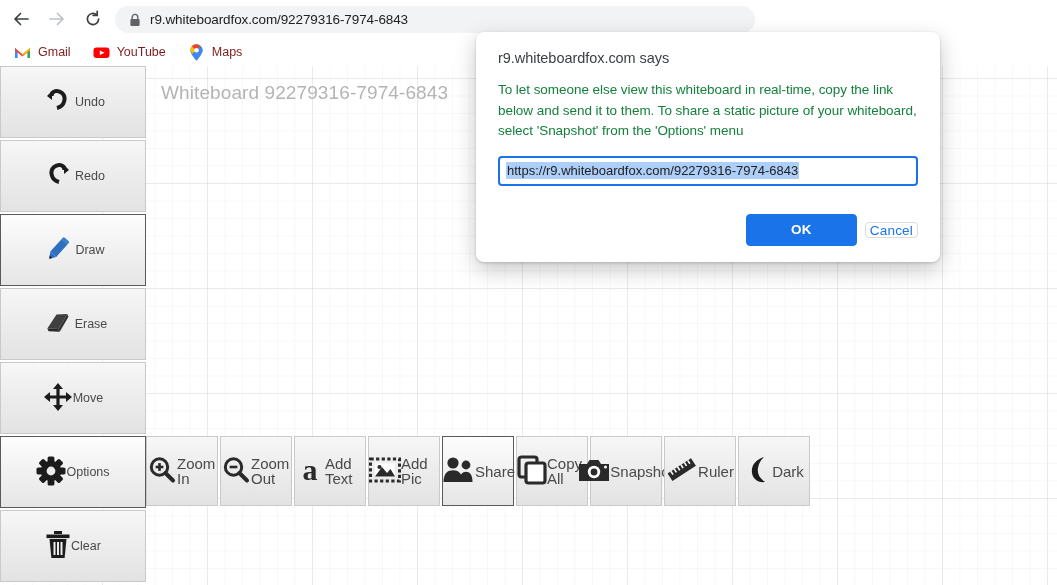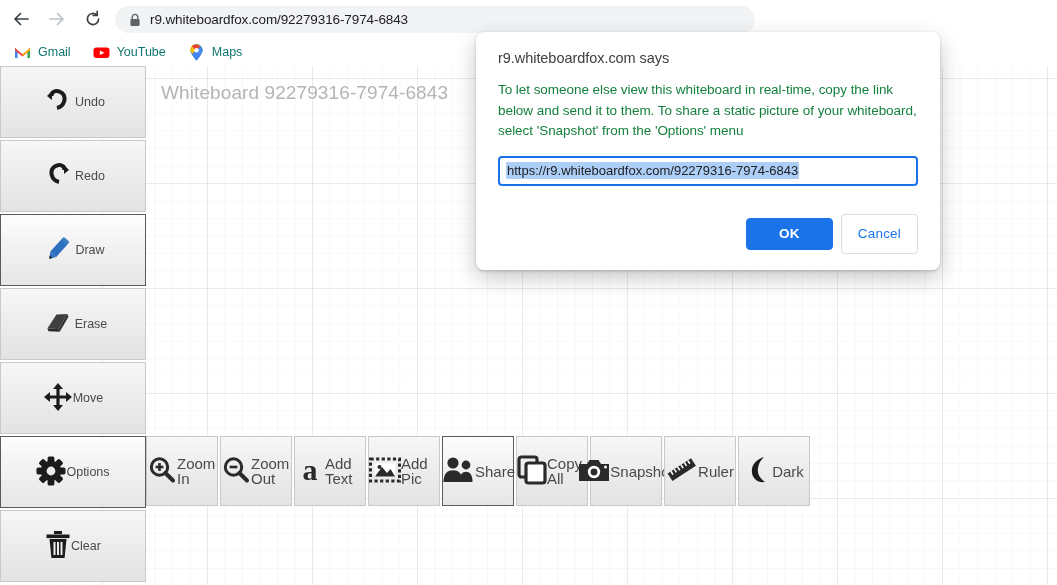--- a/index.html
+++ b/index.html
@@ -39,21 +39,21 @@
     position:absolute;left:0;top:38px;width:1057px;height:28px;
     display:flex;align-items:center;padding-left:14px;box-sizing:border-box;
   }
   .bookmark{
     display:flex;align-items:center;margin-right:22px;cursor:default;
   }
   .bookmark .bm-icon{
     width:17px;height:17px;margin-right:7px;display:flex;
     align-items:center;justify-content:center;flex:0 0 auto;
   }
-  .bookmark .bm-label{font-size:12.5px;color:#0f766e;}
+  .bookmark .bm-label{font-size:12.5px;color:#7f1d1d;}
 
   
   #whiteboard-canvas{
     position:absolute;left:0;top:66px;width:1057px;height:519px;
     background-color:#ffffff;
     background-image:
       linear-gradient(to right, rgba(0,0,0,0.055) 1px, transparent 1px),
       linear-gradient(to bottom, rgba(0,0,0,0.055) 1px, transparent 1px),
       linear-gradient(to right, rgba(0,0,0,0.028) 1px, transparent 1px),
       linear-gradient(to bottom, rgba(0,0,0,0.028) 1px, transparent 1px);
@@ -132,27 +132,27 @@
     background:#accef7;color:#202124;font-size:13px;
     padding:1px 1px;border-radius:1px;pointer-events:none;
     white-space:nowrap;
   }
   #dialog-buttons{
     display:flex;justify-content:flex-end;align-items:center;
     margin-top:28px;
   }
   #dialog-ok{
     background:#1a73e8;color:#ffffff;border:1px solid #1a73e8;
-    border-radius:4px;height:32px;padding:0 32px;
+    border-radius:4px;height:32px;padding:0 44px;
     font-size:13.5px;font-family:"Liberation Sans", sans-serif;
     font-weight:bold;cursor:default;letter-spacing:0.2px;
   }
   #dialog-cancel{
     background:#ffffff;color:#1a73e8;border:1px solid #dadce0;
-    border-radius:4px;height:40px;padding:0 16px;margin-left:8px;
+    border-radius:4px;height:16px;padding:0 4px;margin-left:8px;
     font-size:13.5px;font-family:"Liberation Sans", sans-serif;
     cursor:default;letter-spacing:0.2px;
   }
 </style>
 </head>
 <body>
 
 <div id="whiteboard-canvas"></div>
 <div id="board-title">Whiteboard 92279316-7974-6843</div>
 

